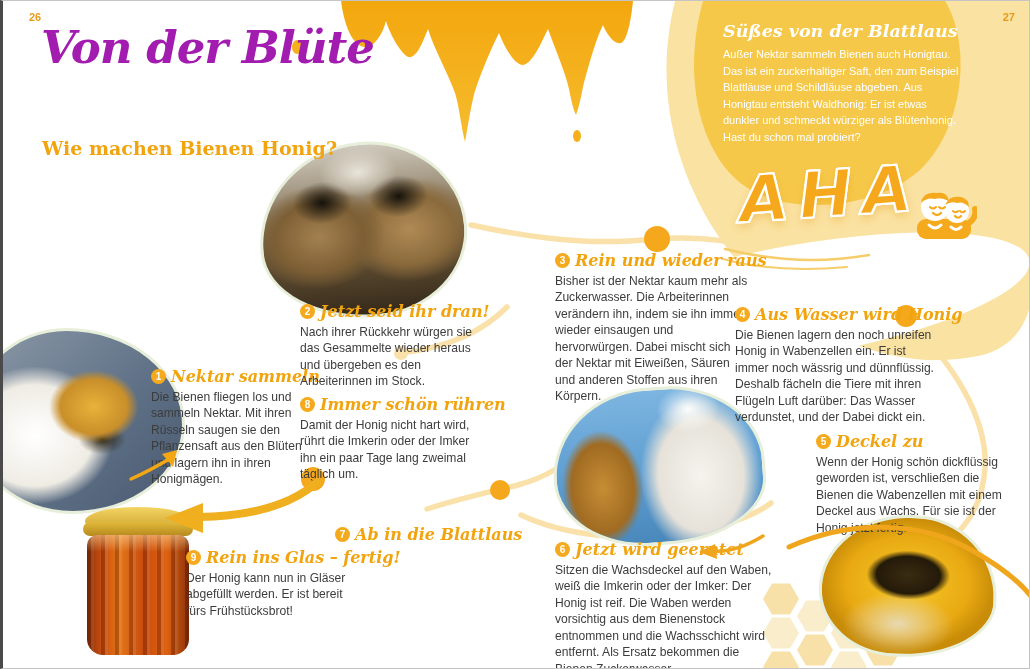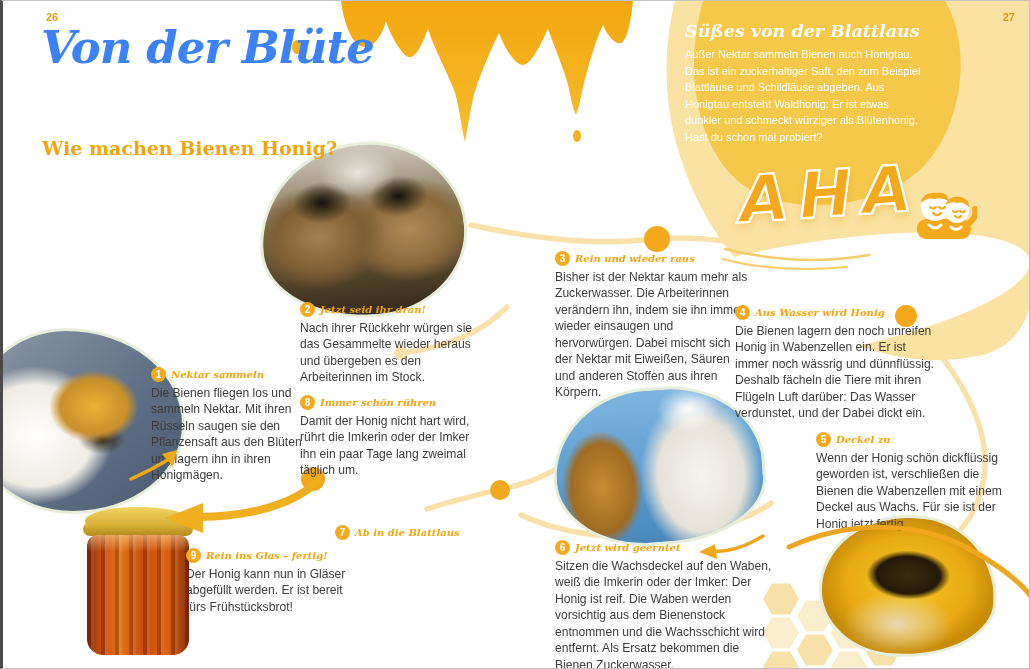--- a/index.html
+++ b/index.html
@@ -5,54 +5,54 @@
   html,body{margin:0;padding:0;background:#e9e9e9;}
   #page{
     position:relative;width:1030px;height:669px;background:#ffffff;
     overflow:hidden;border:1px solid #c4c4c4;border-left:3px solid #4a4a4a;
     font-family:"Liberation Sans", sans-serif;box-sizing:border-box;
   }
   svg.layer{position:absolute;left:0;top:0;pointer-events:none;}
   #bg-svg{z-index:0;} #fg-svg{z-index:5;}
 
   .pagenum{position:absolute;top:10px;font-size:11px;font-weight:bold;color:#e89b17;z-index:4;}
-  #pagenum-left{left:43px;} #pagenum-right{right:14px;}
+  #pagenum-left{left:26px;} #pagenum-right{right:14px;}
 
   .main-title{
     position:absolute;left:38px;top:22px;z-index:4;
     font-family:"DejaVu Serif", serif;font-style:italic;font-weight:bold;
-    font-size:45px;line-height:1.12;color:#3b82f6;letter-spacing:-1px;
+    font-size:45px;line-height:1.12;color:#a21caf;letter-spacing:-1px;
   }
   .subtitle{
     position:absolute;left:39px;top:136px;z-index:4;
     font-family:"DejaVu Serif", serif;font-weight:bold;
     font-size:19px;color:#f1a40e;
   }
   .intro{
     position:absolute;left:36px;top:182px;width:254px;z-index:4;
     font-size:14.3px;line-height:1.33;font-weight:bold;color:#2e2e2e;
   }
 
-  .factbox{position:absolute;left:682px;top:20px;width:242px;z-index:4;color:#ffffff;}
+  .factbox{position:absolute;left:720px;top:20px;width:242px;z-index:4;color:#ffffff;}
   .factbox-title{
     font-family:"DejaVu Serif", serif;font-style:italic;font-weight:bold;
     font-size:17.5px;margin:0 0 5px 0;
   }
   .factbox-body{font-size:11px;line-height:1.5;margin:0;}
 
   .step{position:absolute;z-index:4;}
   .step-head{display:flex;align-items:center;gap:5px;margin-bottom:3px;}
   .badge{
     flex:0 0 auto;width:15px;height:15px;border-radius:50%;background:#f5a91c;
     color:#fff;font-size:10px;font-weight:bold;display:inline-flex;
     align-items:center;justify-content:center;
   }
   .step-title{
     font-family:"DejaVu Serif", serif;font-style:italic;font-weight:bold;
-    font-size:10px;color:#f1a40e;white-space:nowrap;
+    font-size:16px;color:#f1a40e;white-space:nowrap;
   }
   .step-body{margin:0;font-size:12.1px;line-height:1.36;color:#3c3c3c;}
 
   .photo{position:absolute;z-index:2;border:3px solid #e7eeda;box-sizing:border-box;}
   #photo-bees{
     left:256px;top:141px;width:208px;height:176px;transform:rotate(-5deg);
     border-radius:52% 48% 46% 54% / 58% 52% 48% 42%;
     background:
       radial-gradient(60px 38px at 50% 16%, #e9e5da 0%, rgba(233,229,218,0) 65%),
       radial-gradient(42px 30px at 31% 32%, #15120c 0%, rgba(21,18,12,0) 70%),

